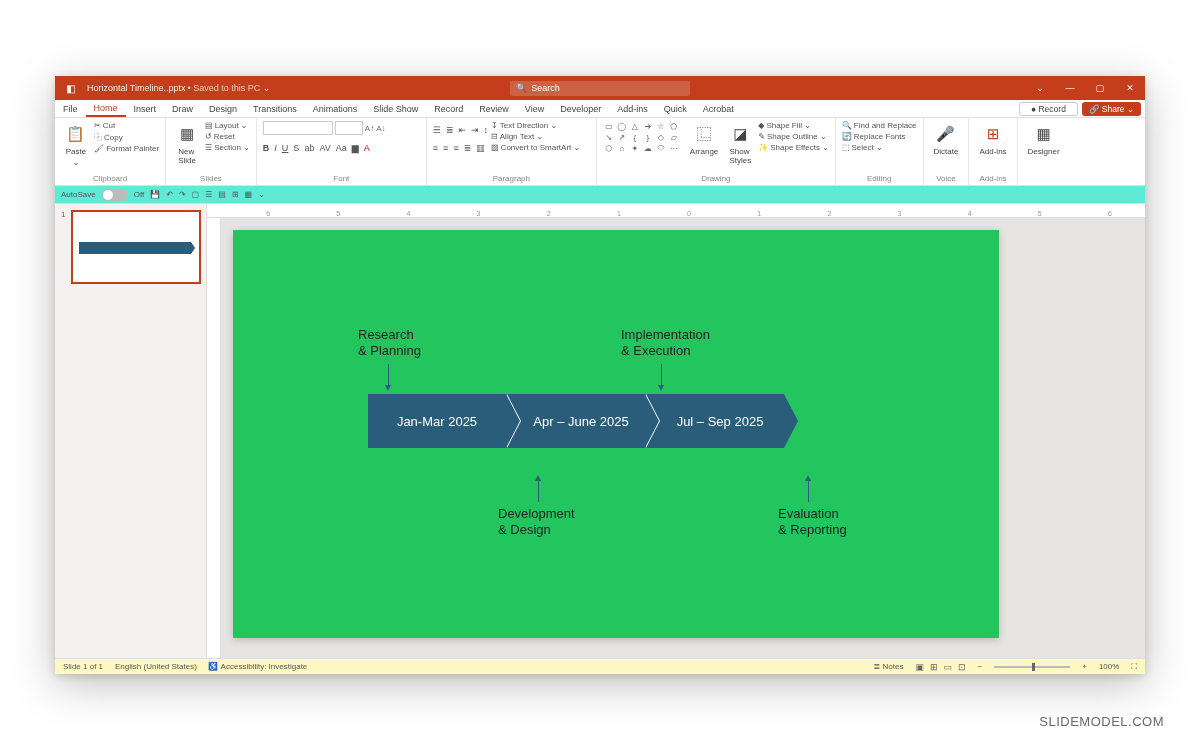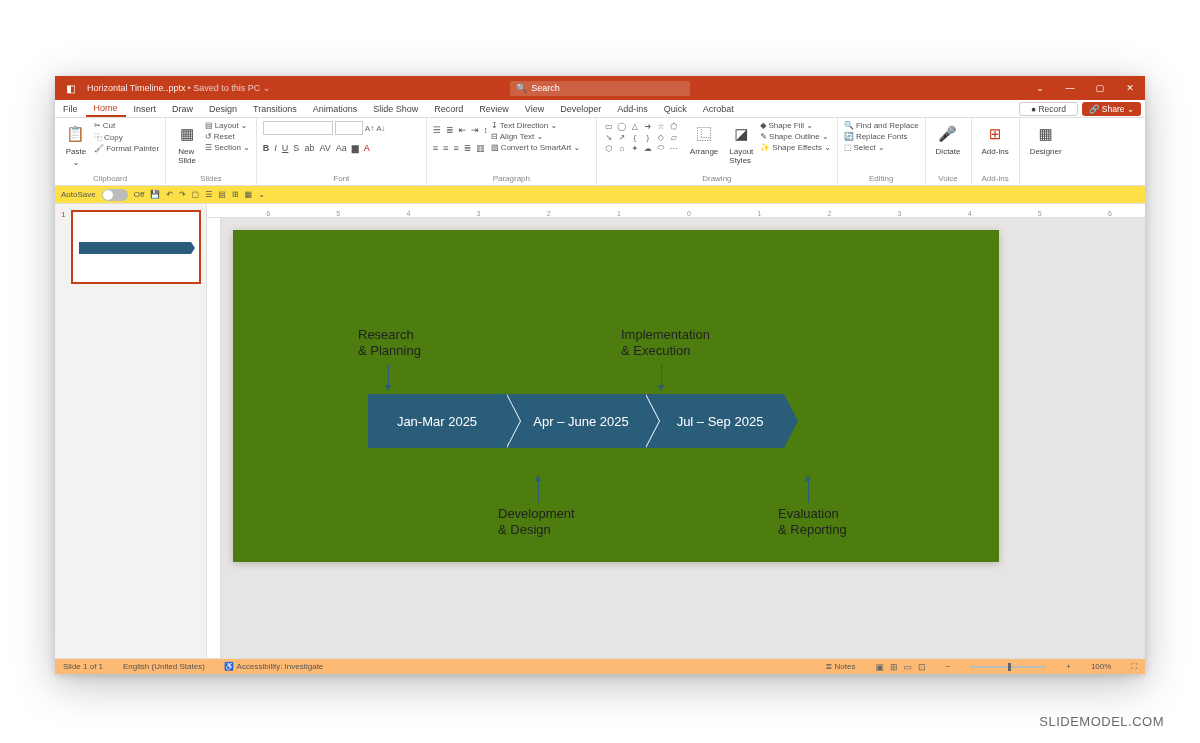--- a/index.html
+++ b/index.html
@@ -32,54 +32,54 @@
 .big-btn .ico { width:22px; height:22px; display:flex; align-items:center; justify-content:center; font-size:15px;}
 .small-stack { display:flex; flex-direction:column; gap:2px; font-size:8px; color:#555; }
 .small-stack div { display:flex; align-items:center; gap:2px; white-space:nowrap;}
 .font-row { display:flex; gap:2px; align-items:center;}
 .font-row .box { border:1px solid #ccc; height:14px; width:70px; font-size:8px; padding:0 3px; display:flex; align-items:center;}
 .icon-row { display:flex; gap:5px; font-size:9px; color:#555; padding-top:4px;}
 .shape-grid { display:flex; flex-wrap:wrap; gap:1px; width:80px;}
 .shape-grid span { width:12px; height:10px; display:flex; align-items:center; justify-content:center; font-size:8px; color:#666;}
 
 
-.qat-row { height:18px; background:#fde047; border-bottom:1px solid #e1dfdd; display:flex; align-items:center; font-size:8px; color:#555; padding:0 6px; gap:6px;}
+.qat-row { height:18px; background:#5eead4; border-bottom:1px solid #e1dfdd; display:flex; align-items:center; font-size:8px; color:#555; padding:0 6px; gap:6px;}
 .toggle { width:26px; height:12px; border-radius:6px; background:#bbb; position:relative; display:inline-block;}
 .toggle::after { content:""; position:absolute; left:1px; top:1px; width:10px; height:10px; background:#fff; border-radius:50%;}
 
 
 .editor { display:flex; height: calc(100% - 24px - 18px - 68px - 18px - 16px); }
 .thumb-pane { width:152px; background:#f3f2f1; border-right:1px solid #e1dfdd; padding:6px; }
 .thumb-num { font-size:8px; color:#c43e1c; float:left; margin-right:3px;}
 .thumb { width:130px; height:74px; background:#fff; border:2px solid #c43e1c; margin-left:10px; position:relative; padding:4px;}
 .thumb-chevrons { position:absolute; left:6px; top:30px; display:flex;}
 .thumb-chev { width:28px; height:12px; background:#2a5d7a; position:relative;}
 .thumb-chev::after { content:""; position:absolute; right:-4px; top:0; border-left:4px solid #2a5d7a; border-top:6px solid transparent; border-bottom:6px solid transparent;}
 .main-pane { flex:1; background:#e7e5e3; position:relative; overflow:hidden;}
 .ruler-h { height:14px; background:#fff; border-bottom:1px solid #ddd; font-size:7px; color:#999; display:flex; align-items:flex-end; padding-left:26px;}
 .ruler-h span { flex:1; text-align:center;}
 .ruler-v { position:absolute; left:0; top:14px; bottom:0; width:14px; background:#fff; border-right:1px solid #ddd;}
-.slide-canvas { position:absolute; left:26px; top:26px; width:766px; height:332px; background:#4d7c0f; box-shadow:0 2px 8px rgba(0,0,0,0.2);}
+.slide-canvas { position:absolute; left:26px; top:26px; width:766px; height:408px; background:#22c55e; box-shadow:0 2px 8px rgba(0,0,0,0.2);}
 
 
 .callout { position:absolute; font-size:13px; color:#222; line-height:1.25; text-align:left;}
 .arrow-down { width:1px; height:22px; background:#2a5d7a; position:relative; margin-top:4px;}
 .arrow-down::after { content:""; position:absolute; bottom:-5px; left:-3px; border-left:3.5px solid transparent; border-right:3.5px solid transparent; border-top:6px solid #2a5d7a;}
 .arrow-up { width:1px; height:22px; background:#2a5d7a; position:relative; margin-bottom:4px;}
 .arrow-up::after { content:""; position:absolute; top:-5px; left:-3px; border-left:3.5px solid transparent; border-right:3.5px solid transparent; border-bottom:6px solid #2a5d7a;}
 .chevron-row { position:absolute; left:100px; top:164px; display:flex; height:54px;padding-left:35px;}
 .chevron { width:138px; height:54px; background:#2a5d7a; color:#fff; font-size:13px; display:flex; align-items:center; justify-content:center; position:relative; margin-right:1px; white-space:nowrap;}
 .chevron::before { content:""; position:absolute; left:0; top:0; border-top:27px solid transparent; border-bottom:27px solid transparent; border-left:14px solid #fff;}
 .chevron.first::before { display:none;}
 .chevron::after { content:""; position:absolute; right:-14px; top:0; border-top:27px solid transparent; border-bottom:27px solid transparent; border-left:14px solid #2a5d7a; z-index:2;}
 .chevron span { padding-left:10px;}
 .chevron.first span { padding-left:0;}
 
 
-.status-bar { height:16px; background:#fdba74; border-top:1px solid #e1dfdd; display:flex; align-items:center; font-size:8px; color:#555; padding:0 8px; gap:20px;}
+.status-bar { height:16px; background:#fef9c3; border-top:1px solid #e1dfdd; display:flex; align-items:center; font-size:8px; color:#555; padding:0 8px; gap:12px;}
 .status-bar .spacer { flex:1;}
 .zoom-slider { width:76px; height:2px; background:#bbb; position:relative;}
 .zoom-slider::after { content:""; position:absolute; left:50%; top:-3px; width:3px; height:8px; background:#666;}
 .view-icons { display:flex; gap:6px; font-size:9px; color:#666;}
 
 
 .watermark { position:absolute; right:36px; bottom:14px; font-size:13px; letter-spacing:0.5px; color:#6b6b6b;}
 </style>
 </head>
 <body>
@@ -224,21 +224,21 @@
             <span>☁</span>
             <span>⬭</span>
             <span>⋯</span>
         </div>
         <div class="big-btn">
             <div class="ico">⿺</div>
             <span>Arrange</span>
           </div>
         <div class="big-btn">
             <div class="ico">◪</div>
-            <span style="white-space:pre">Layout
+            <span style="white-space:pre">Show
 Styles</span>
           </div>
         <div class="small-stack">
           <div>◆ <span>Shape Fill ⌄</span></div>
           <div>✎ <span>Shape Outline ⌄</span></div>
           <div>✨ <span>Shape Effects ⌄</span></div>
         </div>
       </div>
       <div class="rgroup-label">Drawing</div>
     </div>

